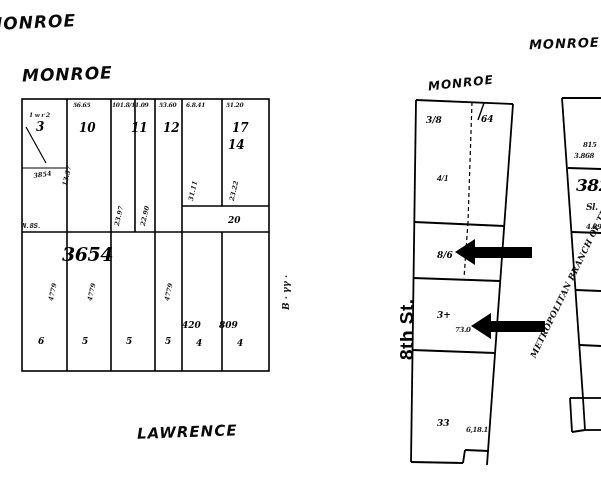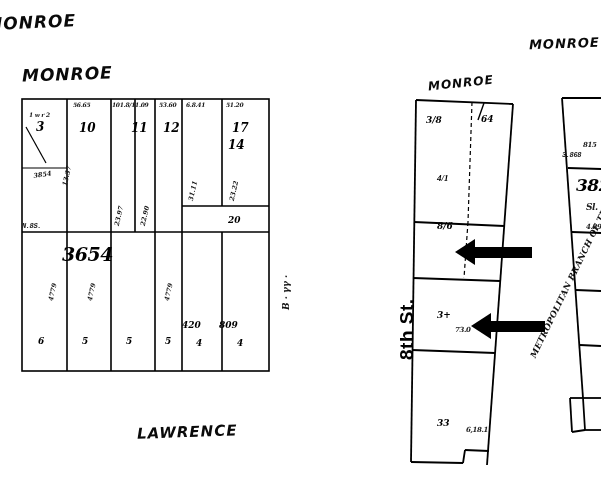--- a/index.html
+++ b/index.html
@@ -202,21 +202,21 @@
 
       <line x1="472" y1="102" x2="468" y2="222" stroke-dasharray="4 3" stroke-width="1.2"></line>
       <line x1="468" y1="222" x2="464" y2="278" stroke-dasharray="4 3" stroke-width="1.2"></line>
       <line x1="484" y1="103" x2="478" y2="120" stroke-width="1.4"></line>
     </g>
   </svg>
 
   <div class="lotsm lbl" style="left:426px;top:115px;">3/8</div>
   <div class="lotsm lbl" style="left:481px;top:114px;">64</div>
   <div class="lotsm lbl" style="left:437px;top:173px;font-family:Liberation Serif, serif;">4/1</div>
-  <div class="lotsm lbl" style="left:437px;top:221px;text-align:right;">8/6</div>
+  <div class="lotsm lbl" style="left:437px;top:250px;text-align:right;">8/6</div>
   <div class="lotsm lbl" style="left:437px;top:310px;">3+</div>
   <div class="smudge lbl" style="left:455px;top:325px;">73.0</div>
   <div class="lotsm lbl" style="left:437px;top:418px;">33</div>
   <div class="smudge lbl" style="left:466px;top:425px;">6,18.1</div>
 
   <svg class="blockpoly" style="left:0;top:0;" width="601" height="488">
     <g stroke="#000" fill="none" stroke-width="1.8">
       <line x1="562" y1="98" x2="601" y2="98"></line>
       <line x1="562" y1="98" x2="583" y2="398"></line>
       <line x1="583" y1="398" x2="601" y2="398"></line>
@@ -227,21 +227,21 @@
       <line x1="583" y1="398" x2="585" y2="430"></line>
       <line x1="585" y1="430" x2="601" y2="430"></line>
       <line x1="570" y1="398" x2="583" y2="398"></line>
       <line x1="570" y1="398" x2="572" y2="432"></line>
       <line x1="572" y1="432" x2="585" y2="430"></line>
     </g>
   </svg>
 
   <div class="bigno lbl" style="left:576px;top:175px;font-size:17px;">382</div>
   <div class="smudge lbl" style="left:583px;top:140px;">815</div>
-  <div class="smudge lbl" style="left:562px;top:151px;font-family:Liberation Mono, monospace;">3.868</div>
+  <div class="smudge lbl" style="left:574px;top:151px;">3.868</div>
   <div class="smudge lbl" style="left:586px;top:202px;font-size:9px;">Sl.</div>
   <div class="smudge lbl" style="left:586px;top:222px;">4.89</div>
 
   <div class="arrow" style="left:455px;top:252px;">
     <div class="shaft" style="left:19px;top:-5px;width:58px;height:11px;"></div>
     <div class="head" style="left:0;top:-13px;"></div>
   </div>
 
   <div class="arrow" style="left:471px;top:326px;">
     <div class="shaft" style="left:19px;top:-5px;width:55px;height:11px;"></div>

